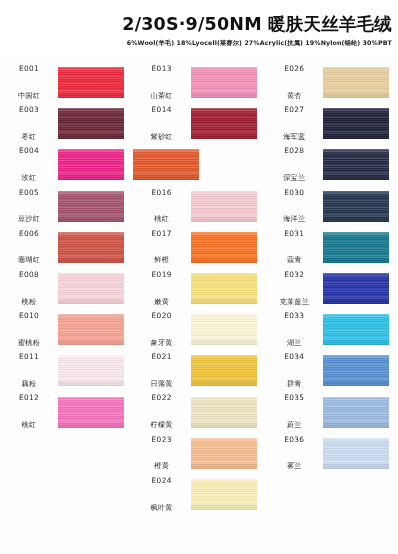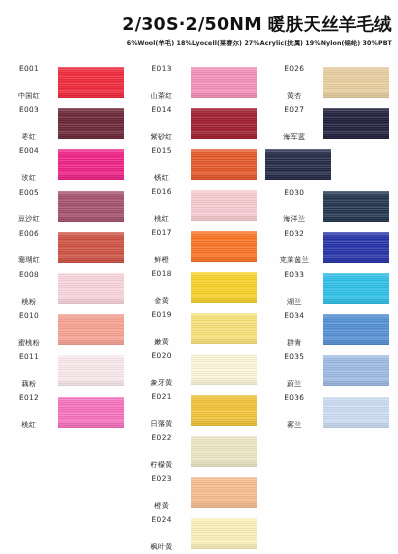--- a/index.html
+++ b/index.html
@@ -133,21 +133,21 @@
     pointer-events: none;
     z-index: 1;
   }
 </style>
 </head>
 <body>
 
 <div id="card">
 
   <div id="header">
-    <div id="title">2/30S·2/50NM 暖肤天丝羊毛绒</div>
+    <div id="title">2/30S·9/50NM 暖肤天丝羊毛绒</div>
     <div id="subtitle">6%Wool(羊毛) 18%Lyocell(莱赛尔) 27%Acrylic(抗属) 19%Nylon(锦纶) 30%PBT</div>
   </div>
 
   <div id="grid">
       <div class="column">
         <div class="swatch-row">
           <div class="label-cell">
             <span class="code">E001</span>
             <span class="cname">中国红</span>
           </div>
@@ -219,49 +219,38 @@
           <div class="chip" style="background-color: rgb(244, 144, 184);"></div>
         </div>
         <div class="swatch-row">
           <div class="label-cell">
             <span class="code">E014</span>
             <span class="cname">紫砂红</span>
           </div>
           <div class="chip" style="background-color: rgb(160, 31, 48);"></div>
         </div>
         <div class="swatch-row">
-          <div class="label-cell">
-            <span class="code">E015</span>
-            <span class="cname">锈红</span>
-          </div>
           <div class="chip" style="background-color: rgb(228, 89, 42);"></div>
         </div>
         <div class="swatch-row">
           <div class="label-cell">
             <span class="code">E016</span>
             <span class="cname">桃红</span>
           </div>
           <div class="chip" style="background-color: rgb(246, 203, 208);"></div>
         </div>
         <div class="swatch-row">
           <div class="label-cell">
             <span class="code">E017</span>
             <span class="cname">鲜橙</span>
           </div>
           <div class="chip" style="background-color: rgb(249, 116, 36);"></div>
         </div>
         <div class="swatch-row">
           <div class="label-cell">
-            <span class="code">E018</span>
-            <span class="cname">金黄</span>
-          </div>
-          <div class="chip" style="background-color: rgb(247, 210, 42);"></div>
-        </div>
-        <div class="swatch-row">
-          <div class="label-cell">
             <span class="code">E019</span>
             <span class="cname">嫩黄</span>
           </div>
           <div class="chip" style="background-color: rgb(248, 225, 122);"></div>
         </div>
         <div class="swatch-row">
           <div class="label-cell">
             <span class="code">E020</span>
             <span class="cname">象牙黄</span>
           </div>
@@ -305,31 +294,42 @@
           <div class="chip" style="background-color: rgb(232, 207, 160);"></div>
         </div>
         <div class="swatch-row">
           <div class="label-cell">
             <span class="code">E027</span>
             <span class="cname">海军蓝</span>
           </div>
           <div class="chip" style="background-color: rgb(33, 34, 60);"></div>
         </div>
         <div class="swatch-row">
+          <div class="label-cell">
+            <span class="code">E028</span>
+            <span class="cname">深宝兰</span>
+          </div>
           <div class="chip" style="background-color: rgb(37, 42, 70);"></div>
         </div>
         <div class="swatch-row">
           <div class="label-cell">
             <span class="code">E030</span>
             <span class="cname">海洋兰</span>
           </div>
           <div class="chip" style="background-color: rgb(35, 54, 79);"></div>
         </div>
         <div class="swatch-row">
           <div class="label-cell">
+            <span class="code">E031</span>
+            <span class="cname">蔻青</span>
+          </div>
+          <div class="chip" style="background-color: rgb(22, 120, 143);"></div>
+        </div>
+        <div class="swatch-row">
+          <div class="label-cell">
             <span class="code">E032</span>
             <span class="cname">克莱茵兰</span>
           </div>
           <div class="chip" style="background-color: rgb(38, 51, 168);"></div>
         </div>
         <div class="swatch-row">
           <div class="label-cell">
             <span class="code">E033</span>
             <span class="cname">湖兰</span>
           </div>

